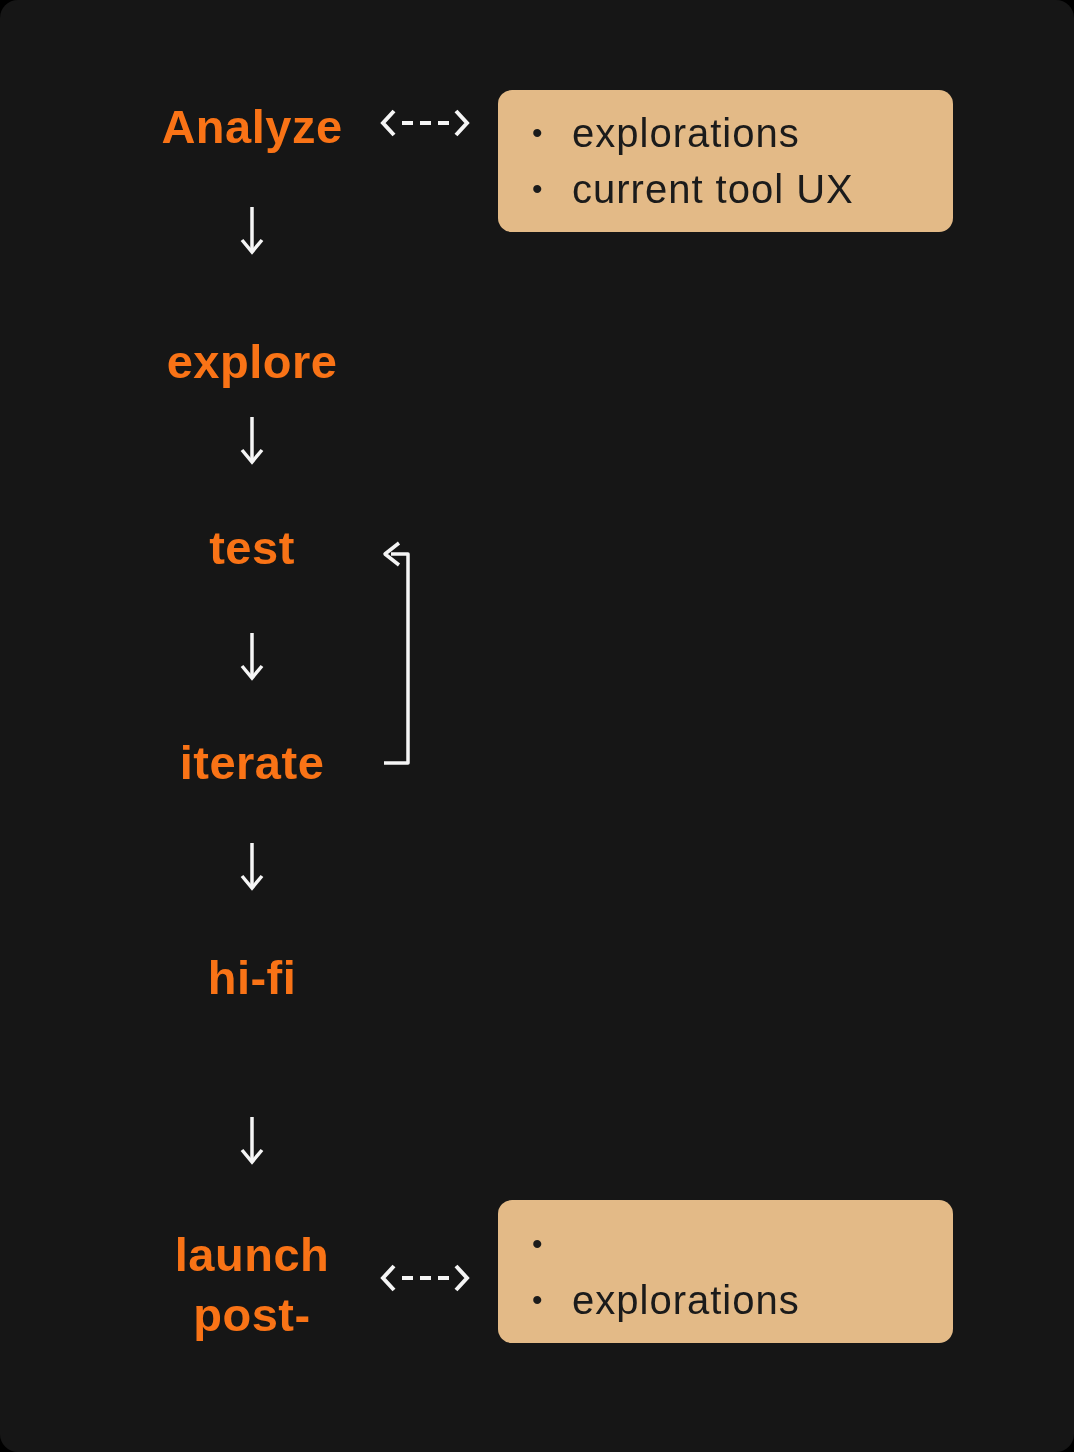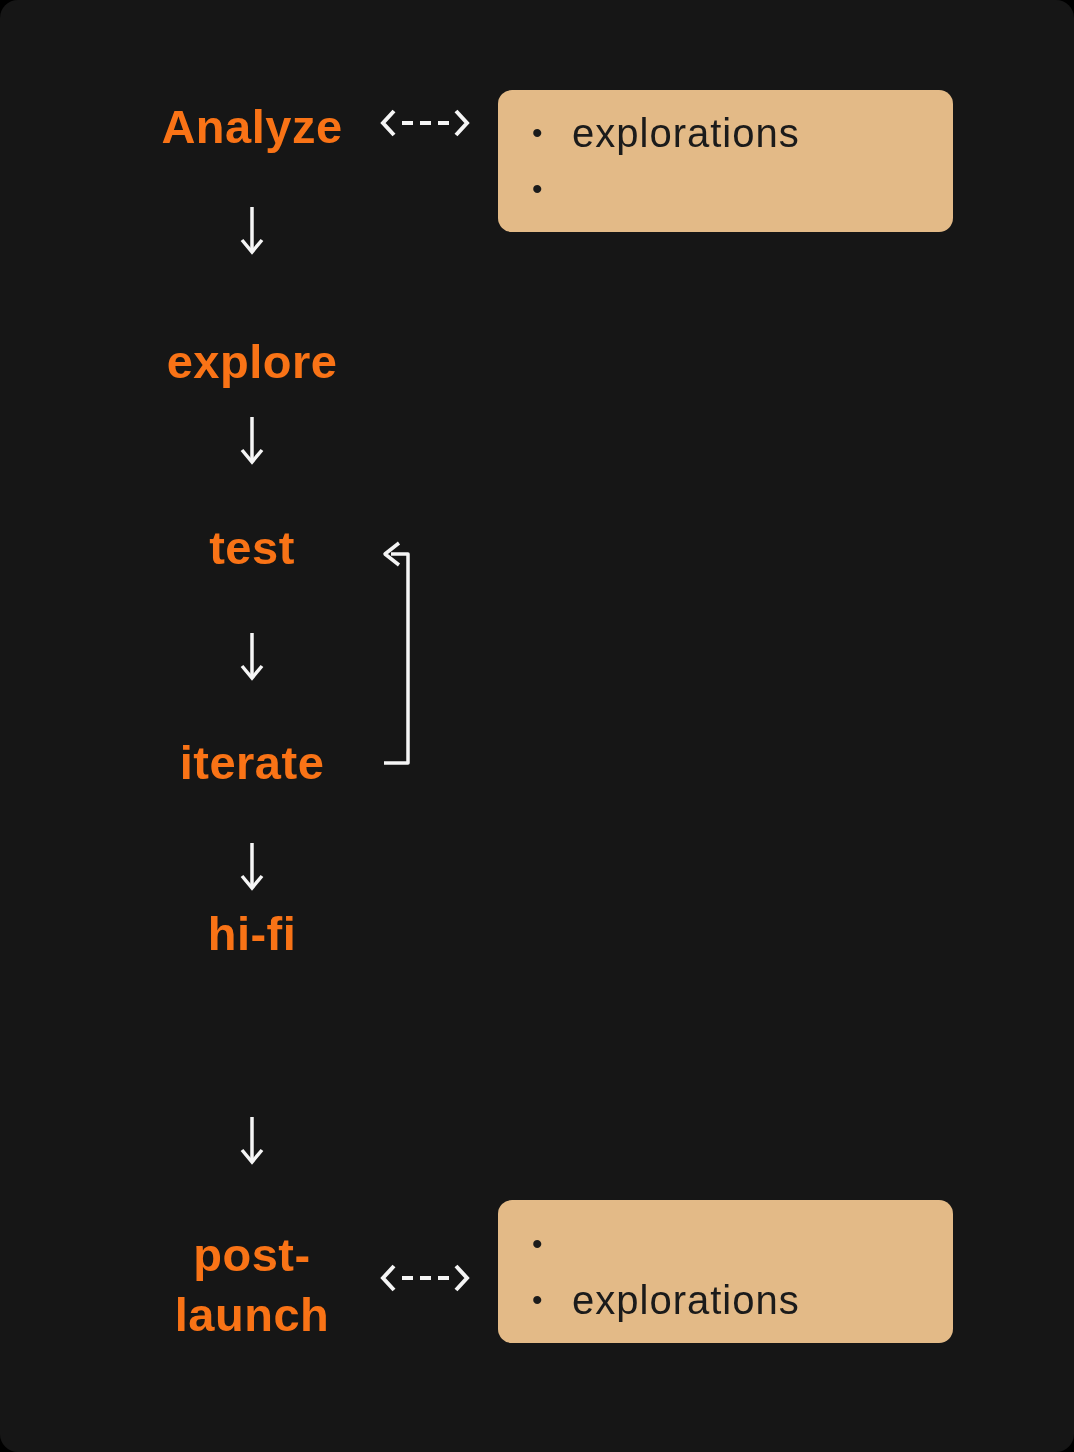--- a/index.html
+++ b/index.html
@@ -56,21 +56,21 @@
   #note-analyze    { top: 90px;  height: 142px; }
   #dashed-top      { left: 378px; top: 106px; }
   #down-1          { left: 239px; top: 205px; }
   #step-explore    { top: 308px; margin-top: 24px; }
   #down-2          { left: 239px; top: 415px; }
   #step-test       { top: 518px; text-align: center; }
   #loop-back       { left: 372px; top: 534px; }
   #down-3          { left: 239px; top: 631px; }
   #step-iterate    { top: 733px; }
   #down-4          { left: 239px; top: 841px; }
-  #step-hifi       { top: 904px; }
+  #step-hifi       { top: 948px; }
   #down-5          { left: 239px; top: 1115px; }
   #step-postlaunch { top: 1225px; }
   #dashed-bottom   { left: 378px; top: 1261px; }
   #note-postlaunch { top: 1200px; height: 143px; }
 </style>
 </head>
 <body>
 
 <div class="canvas">
 
@@ -84,20 +84,21 @@
     </svg>
   </div>
 
   <div class="note-box" id="note-analyze">
     <div class="note-row">
       <span class="note-bullet">•</span>
       <span>explorations</span>
     </div>
     <div class="note-row">
       <span class="note-bullet">•</span>
+      <span>current tool UX</span>
     </div>
   </div>
 
   <div class="connector" id="down-1">
     <svg width="26" height="50" viewBox="0 0 26 50" fill="none" stroke="currentColor" stroke-width="3.5">
       <line x1="13" y1="2" x2="13" y2="45"></line>
       <polyline points="3,35 13,47 23,35"></polyline>
     </svg>
   </div>
 
@@ -140,22 +141,22 @@
   </div>
 
   <div class="connector" id="down-5">
     <svg width="26" height="50" viewBox="0 0 26 50" fill="none" stroke="currentColor" stroke-width="3.5">
       <line x1="13" y1="2" x2="13" y2="45"></line>
       <polyline points="3,35 13,47 23,35"></polyline>
     </svg>
   </div>
 
   <div class="step" id="step-postlaunch">
+    <div>launch</div>
     <div>post-</div>
-    <div>launch</div>
   </div>
 
   <div class="connector" id="dashed-bottom">
     <svg width="94" height="34" viewBox="0 0 94 34" fill="none" stroke="currentColor" stroke-width="4">
       <polyline points="16,5 5,17 16,29"></polyline>
       <line x1="24" y1="17" x2="71" y2="17" stroke-dasharray="11 7"></line>
       <polyline points="78,5 89,17 78,29"></polyline>
     </svg>
   </div>
 

